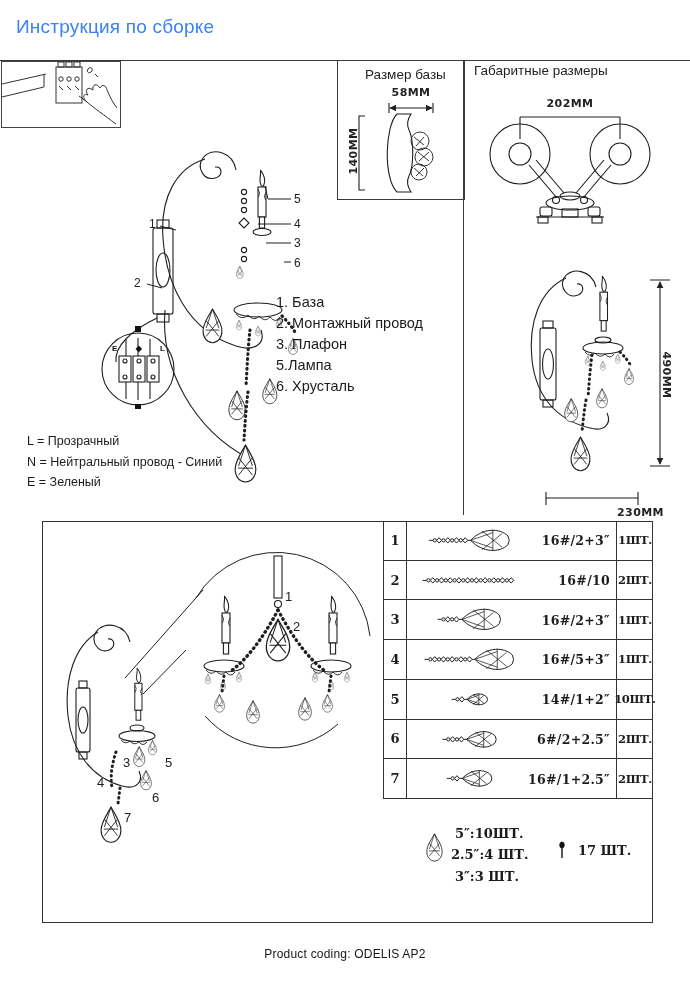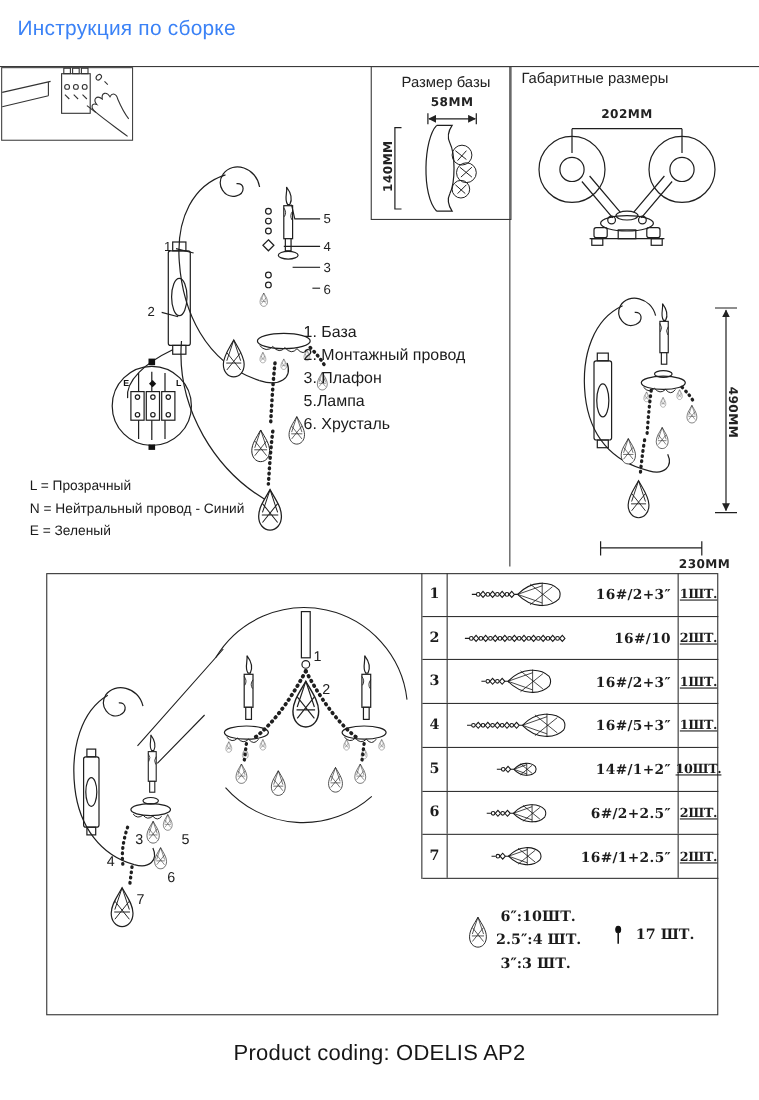--- a/index.html
+++ b/index.html
@@ -23,25 +23,25 @@
   .callout{font-size:12px;color:#222;}
   .callout-b{font-size:13px;color:#222;}
   .term-row{left:112px;top:344px;width:53px;display:flex;justify-content:space-between;font-size:8px;font-weight:700;color:#111;}
   
   .ptable{left:383px;top:521px;width:270px;height:278px;display:grid;grid-template-rows:repeat(7,1fr);border-left:1.6px solid #333;box-sizing:border-box;}
   .prow{display:grid;grid-template-columns:23px 1fr 37px;border-bottom:1.6px solid #333;box-sizing:border-box;}
   .prow:last-child{border-bottom:1.6px solid #333;}
   .pc{display:flex;align-items:center;justify-content:center;box-sizing:border-box;}
   .pc-num{border-right:1.6px solid #333;font-family:"DejaVu Serif",serif;font-weight:700;font-size:13px;}
   .pc-mid{position:relative;justify-content:flex-start;}
-  .pc-qty{border-left:1.6px solid #333;font-family:"DejaVu Serif",serif;font-weight:700;font-size:11.5px;letter-spacing:-.3px;text-decoration:underline;}
+  .pc-qty{border-left:1.6px solid #333;font-family:"DejaVu Serif",serif;font-weight:700;font-size:11.5px;letter-spacing:-.3px;}
   .chain-svg{position:absolute;left:2px;top:0;width:126px;height:100%;}
   .size-code{position:absolute;right:6px;top:50%;transform:translateY(-50%);font-family:"DejaVu Serif",serif;font-weight:700;font-size:12.5px;letter-spacing:.3px;white-space:nowrap;}
   .summary-line{font-family:"DejaVu Serif",serif;font-weight:700;font-size:13px;color:#1b1b1b;white-space:nowrap;}
-  .product{left:0;top:947px;width:690px;text-align:center;font-size:20px;color:#161616;letter-spacing:.2px;}
+  .product{left:0;top:947px;width:690px;text-align:center;font-size:12px;color:#161616;letter-spacing:.2px;}
   svg.overlay{position:absolute;left:0;top:0;width:690px;height:1000px;pointer-events:none;z-index:3;}
   .txt{z-index:4;}
 </style>
 </head>
 <body>
 
 <div class="abs hline"></div>
 <div class="abs vdivider"></div>
 <div class="abs hand-box"></div>
 <div class="abs base-box"></div>
@@ -235,21 +235,21 @@
             <path d="M53,20 L70.6,13.8 M53,20 L70.6,26.2 M61.96,12.5 L77.96000000000001,25.5 M61.96,27.5 L77.96000000000001,14.5 M70.6,11.5 L70.6,28.5" fill="none" stroke-width="0.75"></path>
             <path d="M37,20 L41,20 M50,20 L53,20 " fill="none"></path>
           </g>
         </svg>
         <span class="size-code">16#/1+2.5″</span>
       </div>
     <div class="pc pc-qty">2ШТ.</div>
   </div>
 </div>
 
-<div class="abs summary-line txt" style="left:455px;top:826px;">6″:10ШТ.</div>
+<div class="abs summary-line txt" style="left:455px;top:826px;">5″:10ШТ.</div>
 <div class="abs summary-line txt" style="left:451px;top:847px;">2.5″:4 ШТ.</div>
 <div class="abs summary-line txt" style="left:455px;top:869px;">3″:3 ШТ.</div>
 <div class="abs summary-line txt" style="left:578px;top:843px;">17 ШТ.</div>
 
 <div class="abs product txt">Product coding: ODELIS AP2</div>
 
 <svg class="overlay" viewBox="0 0 690 1000">
   <defs>
     <marker id="arr" viewBox="0 0 10 10" refX="9" refY="5" markerWidth="6.5" markerHeight="6.5" orient="auto-start-reverse">
       <path d="M0,0 L10,5 L0,10 Z" fill="#222"></path>

